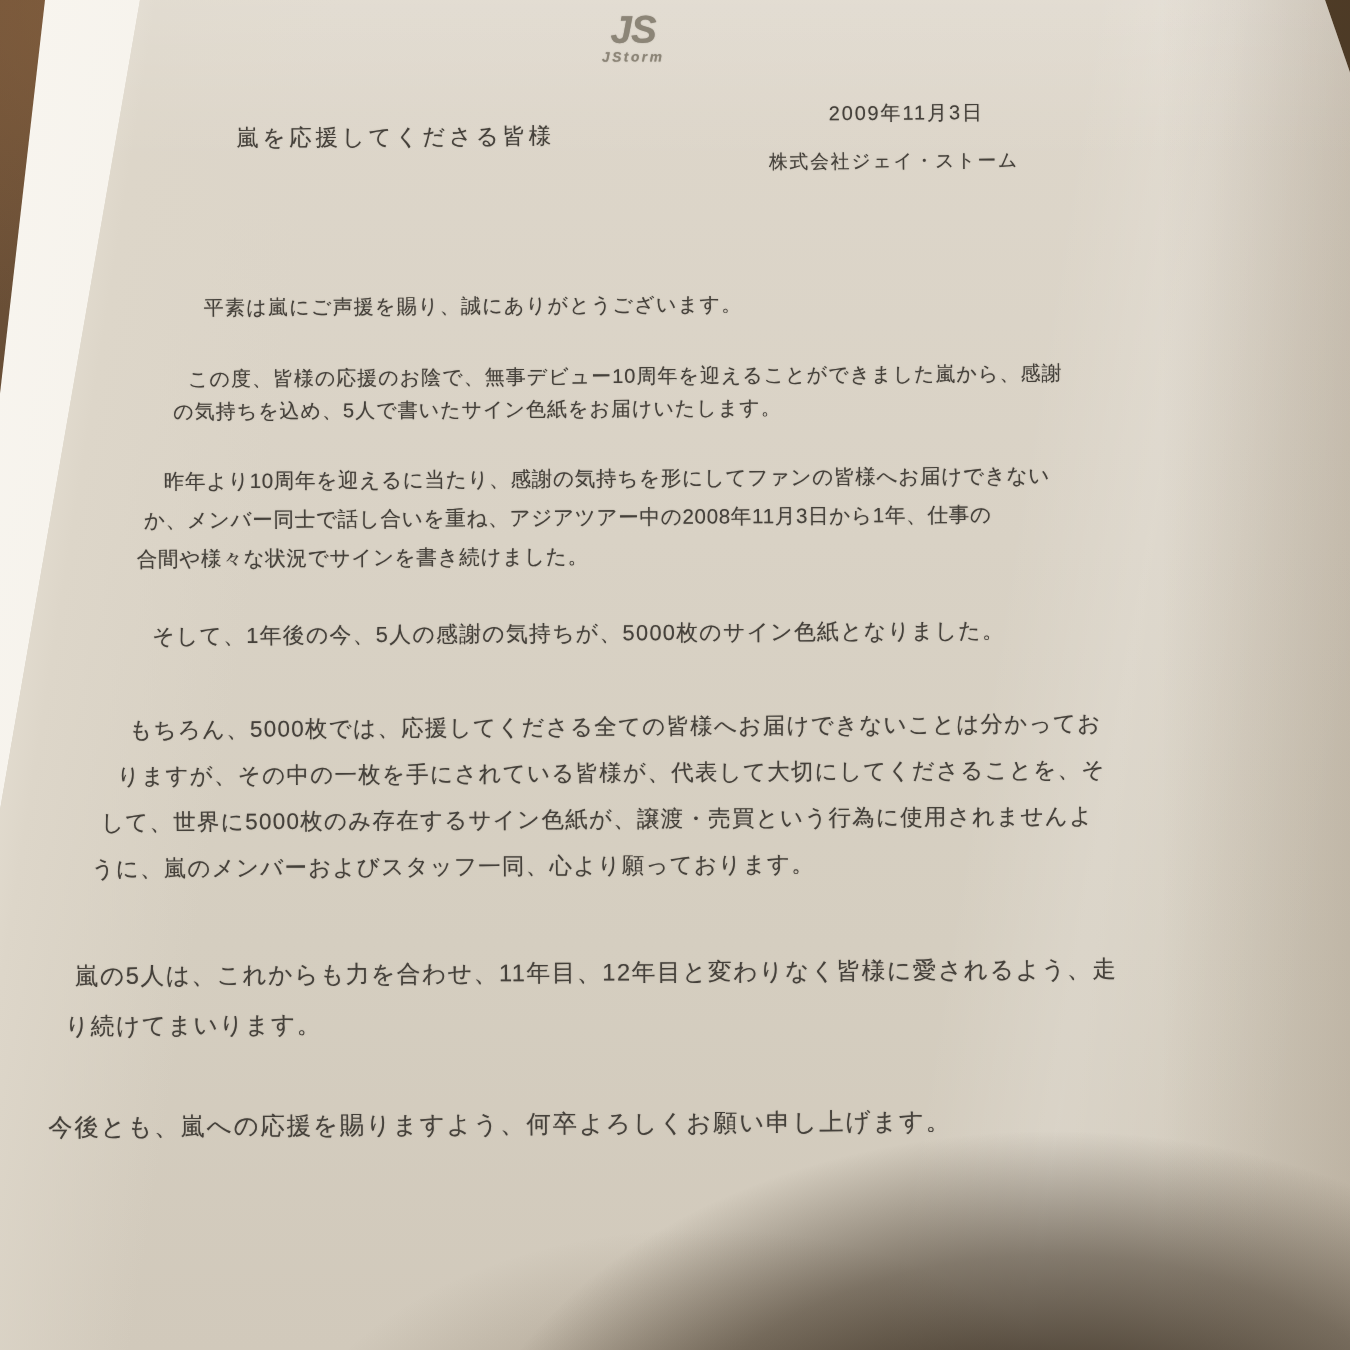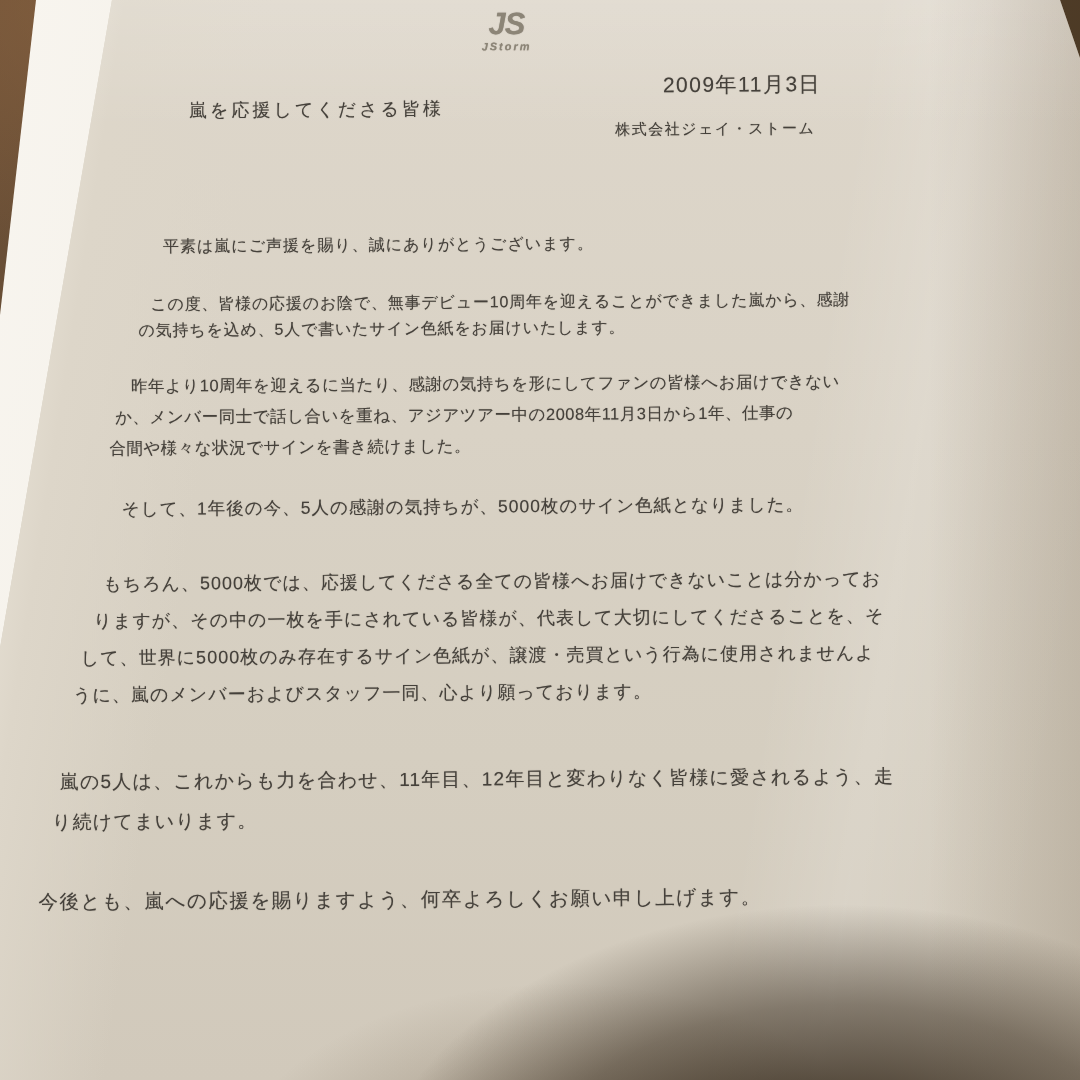--- a/index.html
+++ b/index.html
@@ -41,21 +41,21 @@
   }
   .content{
     position:absolute;inset:0;color:#45413b;
     transform:rotate(-.4deg);transform-origin:50% 50%;
     text-shadow:0 0 1px rgba(70,64,56,.45);
   }
   .line{white-space:nowrap;}
   .logo{position:absolute;top:8px;left:430px;width:160px;text-align:center;color:#8c8577;}
   .logo-js{font-size:31px;font-weight:bold;font-style:italic;letter-spacing:-1px;line-height:1;}
   .logo-word{font-size:11px;font-weight:bold;font-style:italic;letter-spacing:2px;margin-top:1px;}
-  .date{position:absolute;top:72px;left:666px;font-size:21px;letter-spacing:1.5px;}
+  .date{position:absolute;top:82px;left:666px;font-size:16px;letter-spacing:1.5px;}
   .salutation{position:absolute;top:96px;left:192px;font-size:18px;letter-spacing:3px;}
   .sender{position:absolute;top:121px;left:618px;font-size:15px;letter-spacing:1.5px;}
   .para{position:absolute;left:0;width:1080px;}
   .p1{top:234px;font-size:16px;letter-spacing:1px;}
   .p2{top:289px;font-size:16px;letter-spacing:.8px;line-height:26px;}
   .p3{top:368px;font-size:16.5px;letter-spacing:.5px;line-height:31px;}
   .p4{top:494px;font-size:17.5px;letter-spacing:1px;}
   .p5{top:563px;font-size:18px;letter-spacing:1px;line-height:37px;}
   .p6{top:759px;font-size:19px;letter-spacing:1.2px;line-height:40px;}
   .p7{top:885px;font-size:19.5px;letter-spacing:1.5px;}

